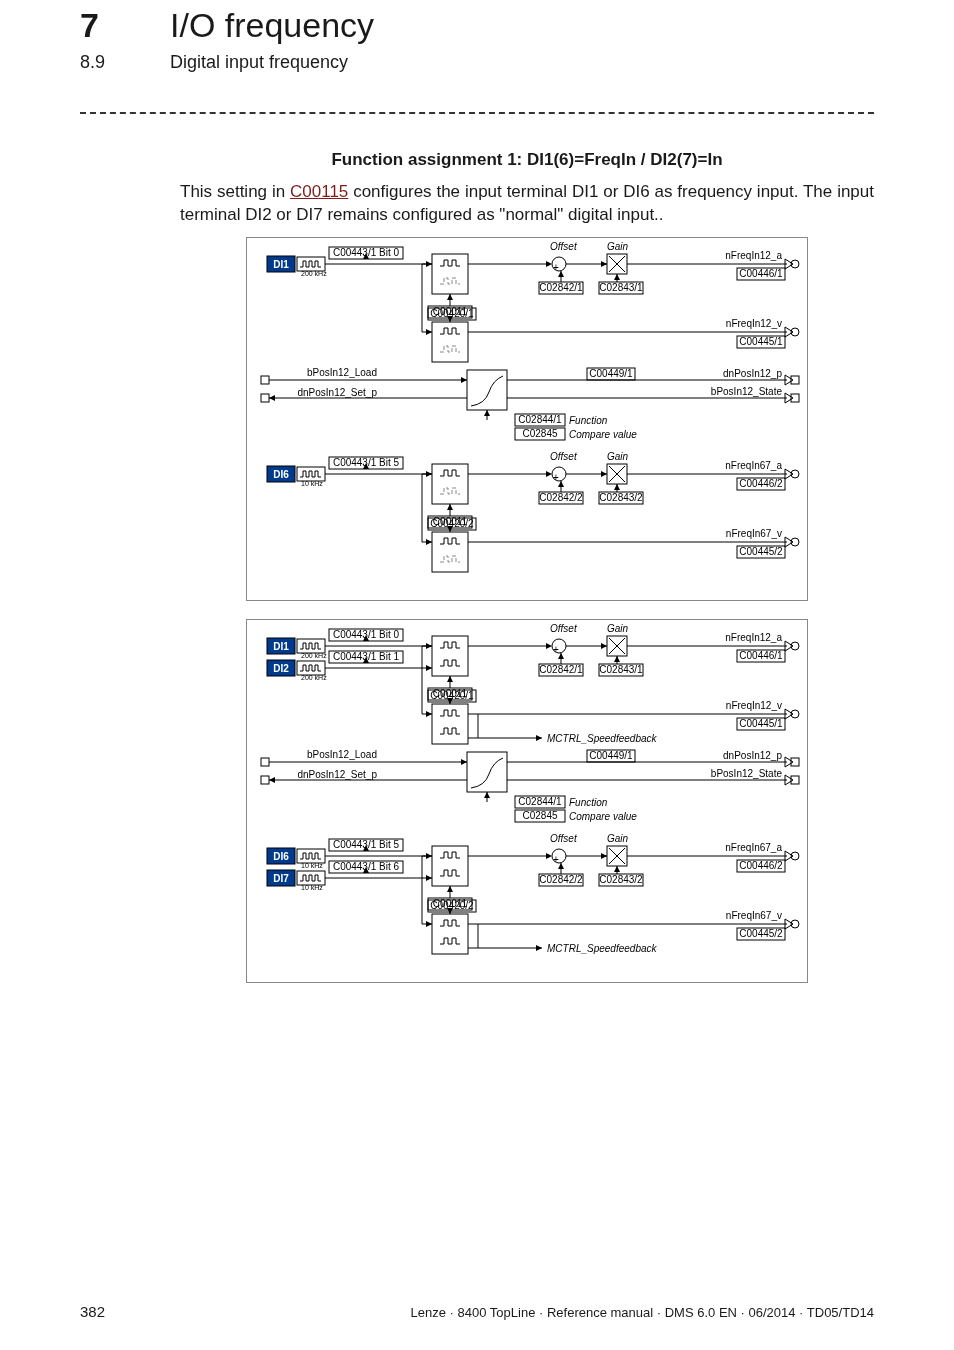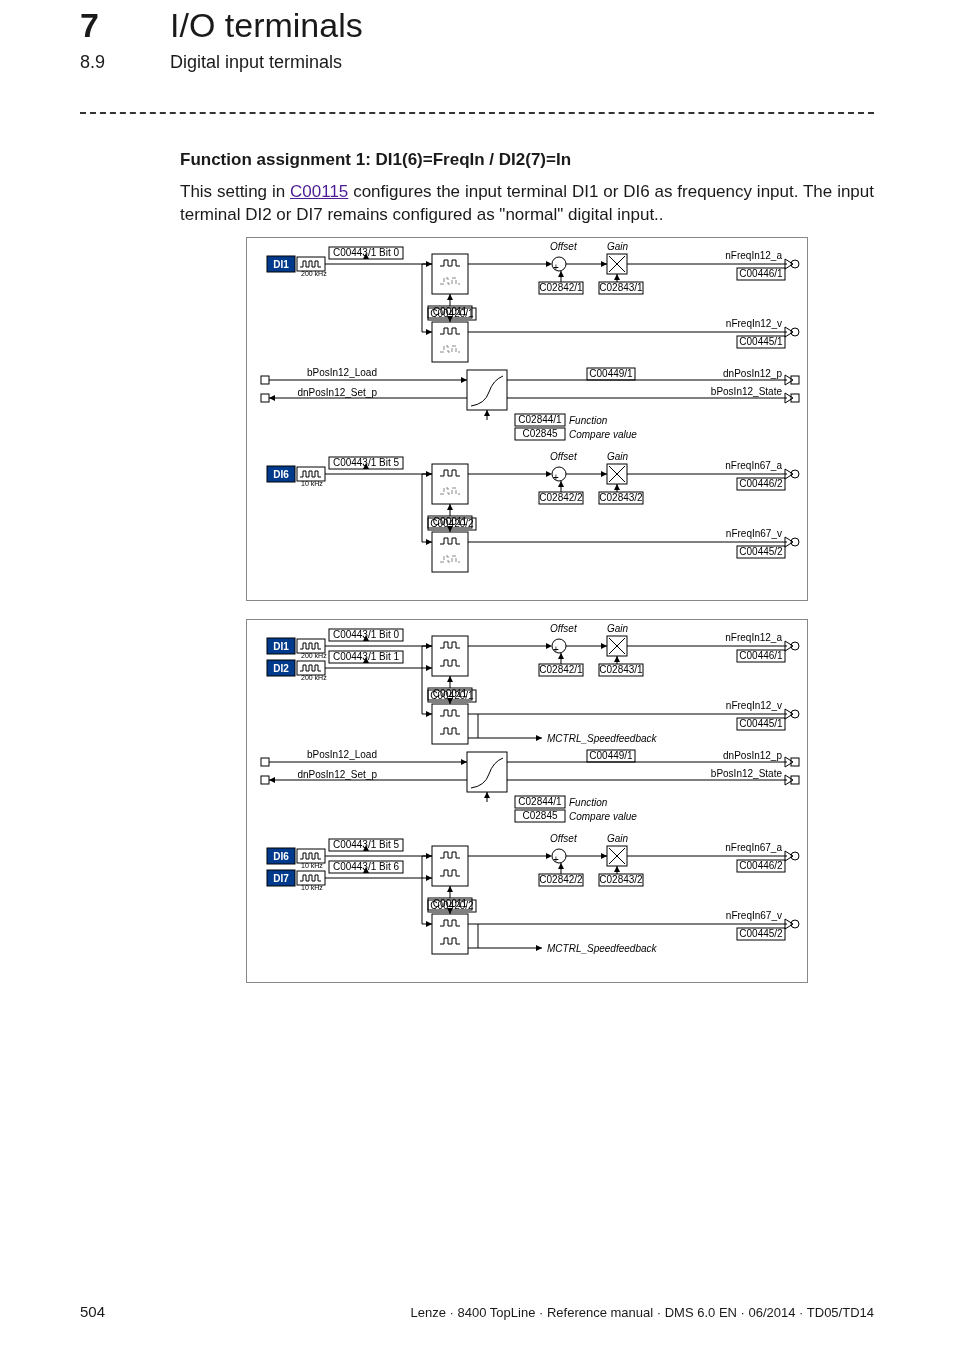--- a/index.html
+++ b/index.html
@@ -56,29 +56,30 @@
   .body {
     position: absolute;
     left: 180px;
     top: 150px;
     width: 694px;
   }
   .heading {
     font-weight: 700;
     font-size: 17px;
     margin: 0 0 10px 0;
+    text-align: center;
   }
   .para {
     font-size: 17px;
     line-height: 1.38;
     text-align: justify;
     margin: 0 0 10px 0;
   }
   .link {
-    color: #4c1d95;
+    color: #7f1d1d;
     text-decoration: underline;
   }
   .diagram-wrap {
     width: 560px;
     margin: 4px auto 18px auto;
     border: 1px solid #888;
     background: #fff;
   }
   .footer-left {
     position: absolute;
@@ -102,23 +103,23 @@
   .txw { font-family:Arial,Helvetica,sans-serif; font-size:10px; fill:#fff; font-weight:700;}
   .txs { font-family:Arial,Helvetica,sans-serif; font-size:7px; }
   .ar { fill:#000; }
   .dash { stroke-dasharray:4 2; fill:none; stroke:#888; stroke-width:1;}
 </style>
 </head>
 <body>
 
 <div class="page">
   <div class="chapnum">7</div>
-  <div class="chaptitle">I/O terminals</div>
+  <div class="chaptitle">I/O frequency</div>
   <div class="secnum">8.9</div>
-  <div class="sectitle">Digital input terminals</div>
+  <div class="sectitle">Digital input frequency</div>
   <div class="dashline"></div>
 
   <div class="body">
 
     <p class="heading">Function assignment 1: DI1(6)=FreqIn / DI2(7)=In</p>
     <p class="para">
       <span>This setting in </span><a href="#" class="link">C00115</a><span> configures the input terminal DI1 or DI6 as frequency input. The input terminal DI2 or DI7 remains configured as "normal" digital input..</span>
     </p>
 
     <div class="diagram-wrap">
@@ -459,15 +460,15 @@
           <text x="535" y="299" text-anchor="end" class="tx">nFreqIn67_v</text>
           <rect x="490" y="308" width="48" height="12" class="yl nk"></rect>
           <text x="514" y="317" text-anchor="middle" class="tx">C00445/2</text>
           <polygon points="538,299 538,309 546,304" class="nk" fill="#fff"></polygon>
           <circle cx="548" cy="304" r="4" class="wt nk"></circle>
         </svg>
     </div>
 
   </div>
 
-  <div class="footer-left">504</div>
+  <div class="footer-left">382</div>
   <div class="footer-right">Lenze · 8400 TopLine · Reference manual · DMS 6.0 EN · 06/2014 · TD05/TD14</div>
 </div>
 
 </body></html>

